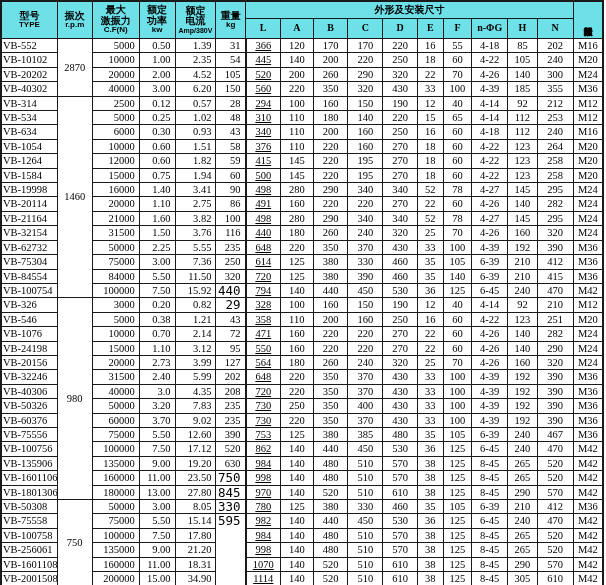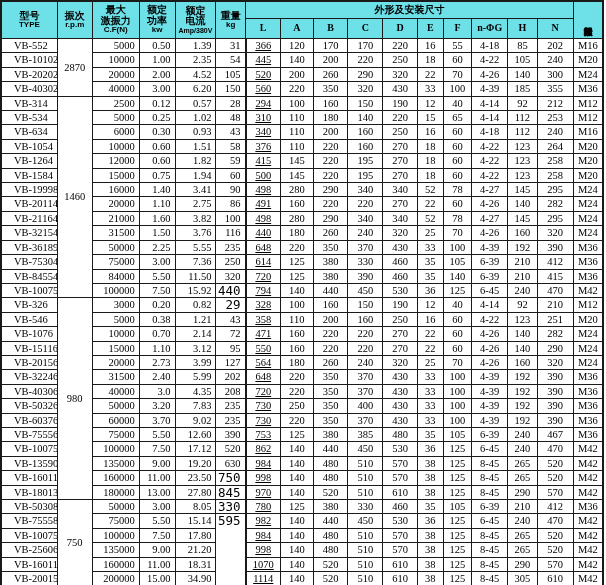--- a/index.html
+++ b/index.html
@@ -7,21 +7,21 @@
   table{border-collapse:collapse;table-layout:fixed;width:604px;margin:0;}
   th,td{border:1px solid #1a1a1a;overflow:hidden;white-space:nowrap;padding:0;}
   table{border:2px solid #1a1a1a;}
   thead th{background:#6ee0e8;color:#000;font-weight:bold;font-size:10px;line-height:1.05;vertical-align:middle;text-align:center;}
   thead .en{font-size:8px;font-weight:bold;}
   thead .tiny{font-size:7px;font-weight:bold;}
   .hrow1 th{height:16px;}
   .hrow2 th{height:19px;font-size:10px;font-family:"Liberation Serif",serif;}
   th.vert{writing-mode:vertical-rl;text-orientation:upright;font-size:9px;line-height:1;letter-spacing:0;padding:1px 0;}
   tbody td{font-family:"Liberation Serif",serif;font-size:10.5px;height:13.4px;line-height:13.4px;color:#000;}
-  td.l{text-align:left;padding-left:12px;}
+  td.l{text-align:left;padding-left:1px;}
   td.r{text-align:right;padding-right:4px;}
   td.c{text-align:center;}
   td.big{font-size:12.5px;font-family:"DejaVu Sans Mono",monospace;}
   td.wtop{vertical-align:top;}
   td.lsep{border-left-width:2px;text-decoration:underline;}
 </style>
 </head>
 <body>
 
 <table>
@@ -338,21 +338,21 @@
         <td class="c">240</td>
         <td class="c">320</td>
         <td class="c">25</td>
         <td class="c">70</td>
         <td class="c">4-26</td>
         <td class="c">160</td>
         <td class="c">320</td>
         <td class="c">M24</td>
       </tr>
       <tr>
-        <td class="l">VB-36189</td>
+        <td class="l">VB-62732</td>
         <td class="r">50000</td>
         <td class="r">2.25</td>
         <td class="r">5.55</td>
         <td class="r">235</td>
         <td class="c lsep">648</td>
         <td class="c">220</td>
         <td class="c">350</td>
         <td class="c">370</td>
         <td class="c">430</td>
         <td class="c">33</td>
@@ -465,21 +465,21 @@
         <td class="c">220</td>
         <td class="c">270</td>
         <td class="c">22</td>
         <td class="c">60</td>
         <td class="c">4-26</td>
         <td class="c">140</td>
         <td class="c">282</td>
         <td class="c">M24</td>
       </tr>
       <tr>
-        <td class="l">VB-15116</td>
+        <td class="l">VB-24198</td>
         <td class="r">15000</td>
         <td class="r">1.10</td>
         <td class="r">3.12</td>
         <td class="r">95</td>
         <td class="c lsep">550</td>
         <td class="c">160</td>
         <td class="c">220</td>
         <td class="c">220</td>
         <td class="c">270</td>
         <td class="c">22</td>

